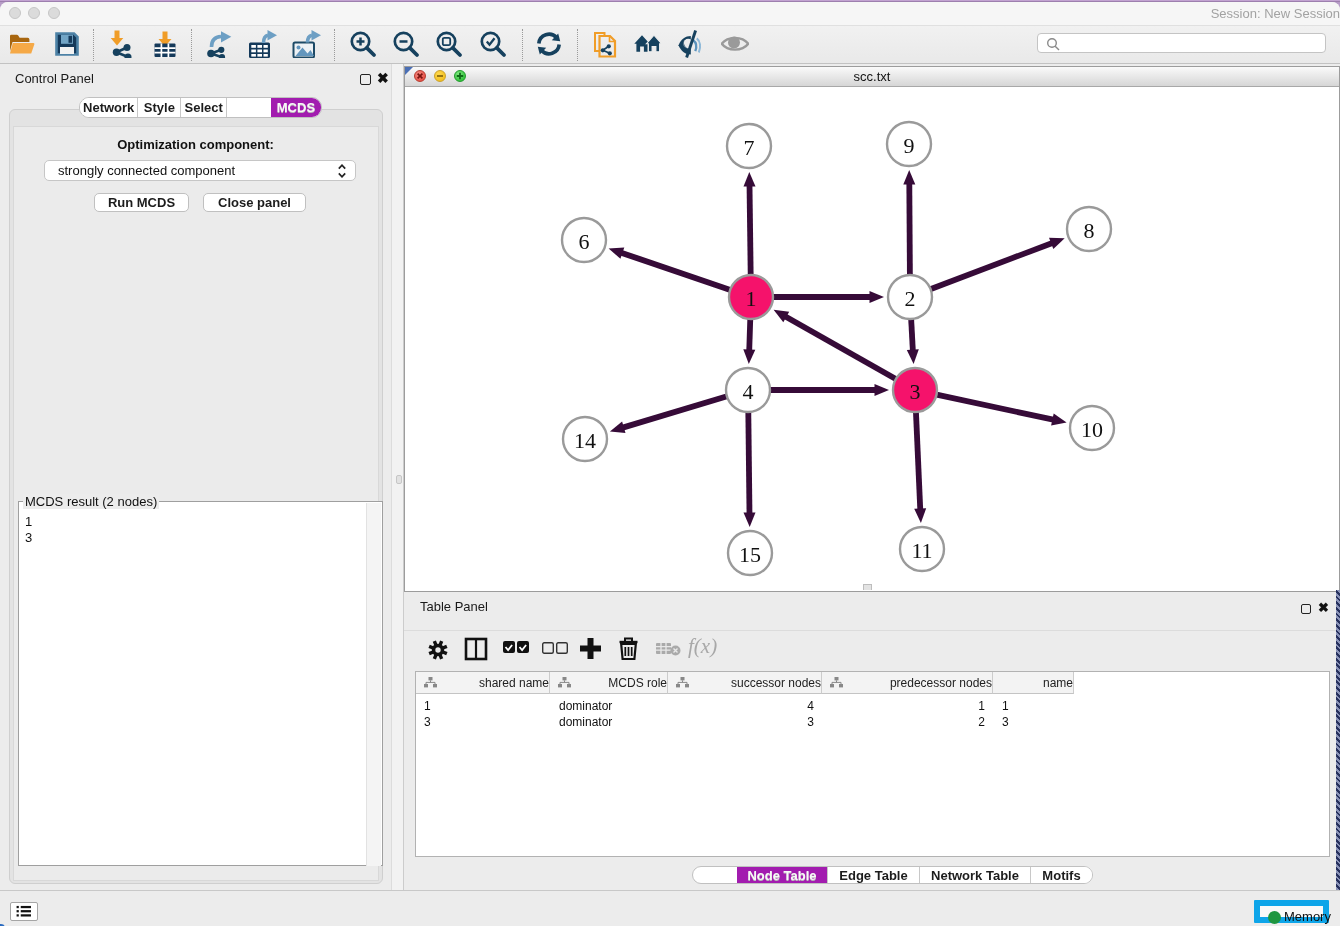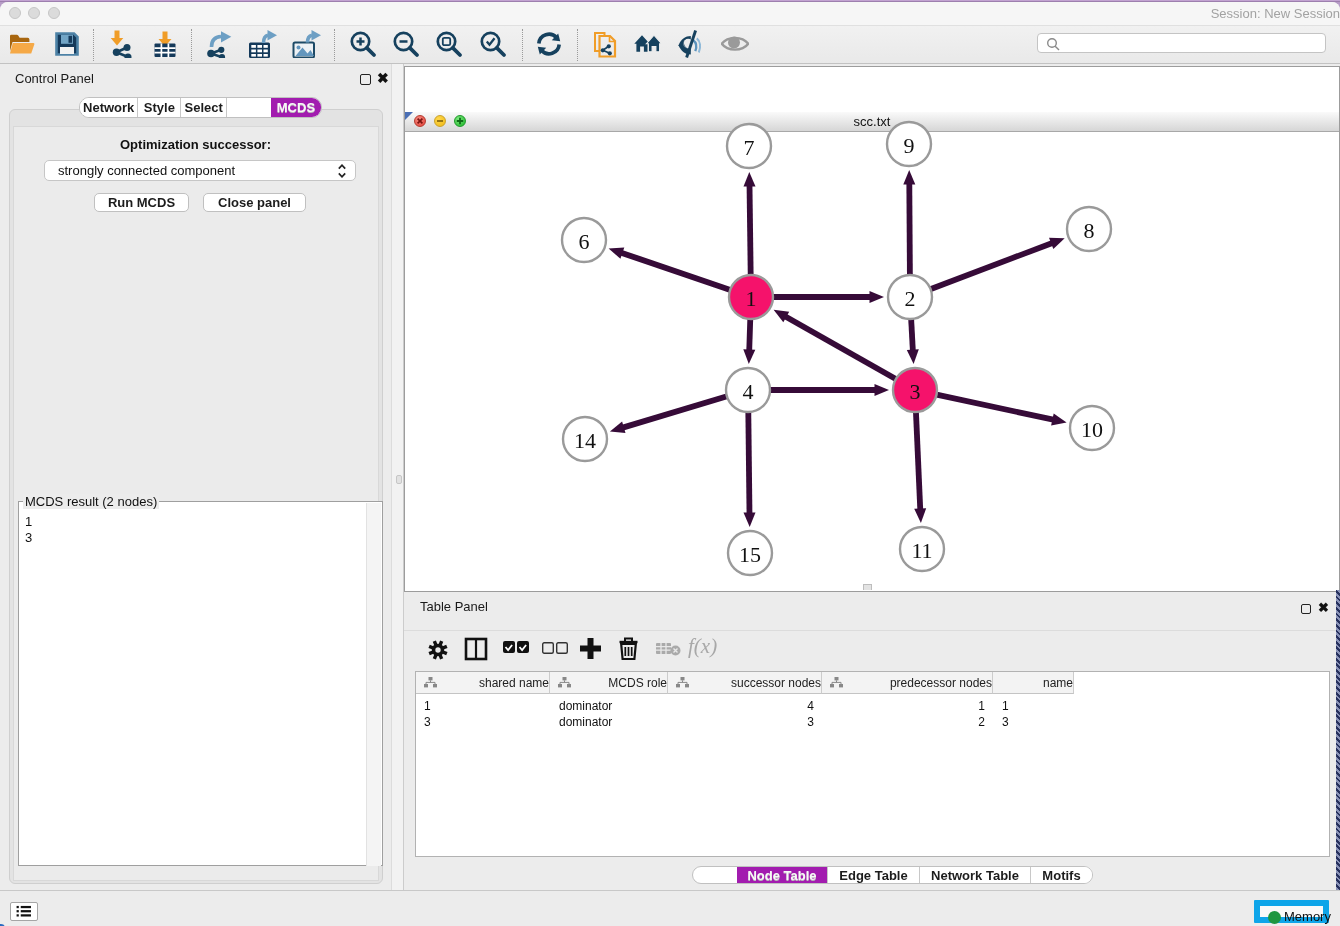--- a/index.html
+++ b/index.html
@@ -24,21 +24,21 @@
 .seg > div { font-size:13px; font-weight:bold; color:#1c1c1c; text-align:center; border-right:1px solid #c8c8c8; background:#fff; line-height:19px; }
 .seg > div:last-child { border-right:none; }
 .seg > div.sel { background:#a21caf; color:#f8f8f8; text-shadow:0 1px 0 #bbb;margin-left:44px; }
 .btn { position:absolute; background:#fff; border:1px solid #c0c0c0; border-radius:5px; font-size:13px; font-weight:bold; color:#1c1c1c; text-align:center; }
 .combo { position:absolute; left:44px; top:96px; width:312px; height:21px; background:#fff; border:1px solid #c6c6c6; border-radius:5px; font-size:13px; font-weight:normal; color:#111; line-height:19px; padding-left:13px; }
 .fieldset { position:absolute; left:18px; top:437px; width:365px; height:365px; background:#fff; border:1px solid #9f9f9f; }
 .fs-legend { position:absolute; left:4px; top:-8px; background:#ececec; font-size:13px; color:#111; padding:0 2px; }
 .fs-scroll { position:absolute; right:1px; top:1px; width:15px; height:363px; background:#f4f4f4; border-left:1px solid #e2e2e2; }
 
 .frame { position:absolute; left:404px; top:64px; width:936px; height:526px; border:1px solid #9c9c9c; background:#fff; }
-.frame-tb { position:absolute; left:0; top:0; width:934px; height:20px; background:linear-gradient(#fafafa,#d6d6d6); border-bottom:1px solid #a8a8a8;margin-top:45px; }
+.frame-tb { position:absolute; left:0; top:0; width:934px; height:20px; background:linear-gradient(#fafafa,#d6d6d6); border-bottom:1px solid #a8a8a8; }
 .frame-title { position:absolute; width:100%; top:2px; text-align:center; font-size:13px; color:#111; }
 .wbtn { position:absolute; top:3px; width:12px; height:12px; border-radius:50%; }
 .tablepanel { position:absolute; left:404px; top:596px; width:936px; height:292px; background:#ececec; }
 .tp-head { position:absolute; left:16px; top:1px; font-size:13px; color:#1a1a1a; }
 .tbl { position:absolute; left:11px; top:73px; width:915px; height:186px; background:#fff; border:1px solid #b2b2b2; }
 .th { position:absolute; top:0; height:22px; background:#f3f3f3; border-right:1px solid #cccccc; border-bottom:1px solid #c4c4c4; font-size:12px; color:#222; text-align:right; line-height:22px; }
 .td { position:absolute; font-size:12px; color:#111; height:16px; line-height:16px; }
 .statusbar { position:absolute; left:0; top:888px; width:1340px; height:36px; background:#ececec; border-top:1px solid #c8c8c8; }
 .membtn { position:absolute; left:1254px; top:9px; width:75px; height:23px; background:#f9f9f9; border:6px solid #0ea5e9; border-radius:1px; font-size:13px; color:#111; text-align:center; }
 </style>
@@ -187,21 +187,21 @@
     <div class="abs" style="left:377px;top:6px;font-size:14px;font-weight:bold;color:#111;">✖</div>
     <div class="tabpane">
       <div class="tabcontent"></div>
     </div>
     <div class="seg" style="left:79px; top:33px; width:243px; height:21px;">
       <div style="width:72px;">Network</div>
       <div style="width:53px;">Style</div>
       <div style="width:56px;">Select</div>
       <div class="sel" style="width:62px;">MCDS</div>
     </div>
-    <div class="abs" style="left:0;top:73px;width:391px;text-align:center;font-size:13px;font-weight:bold;color:#111;">Optimization successor:</div>
+    <div class="abs" style="left:0;top:73px;width:391px;text-align:center;font-size:13px;font-weight:bold;color:#111;">Optimization component:</div>
     <div class="combo">strongly connected component
       <svg class="abs" style="right:8px;top:3px;" width="10" height="14" viewBox="0 0 10 14">
           <path d="M1.8 4.6 L5 1.2 L8.2 4.6 M1.8 9.4 L5 12.8 L8.2 9.4" stroke="#222" stroke-width="1.7" fill="none"></path>
         </svg>
     </div>
     <div class="btn" style="left:94px;top:129px;width:95px;height:19px;line-height:18px;">Run MCDS</div>
     <div class="btn" style="left:203px;top:129px;width:103px;height:19px;line-height:18px;">Close panel</div>
     <div class="fieldset">
       <div class="fs-legend">MCDS result (2 nodes)</div>
       <div class="abs" style="left:6px;top:12px;font-size:13px;color:#111;line-height:15.5px;">1<br>3</div>

